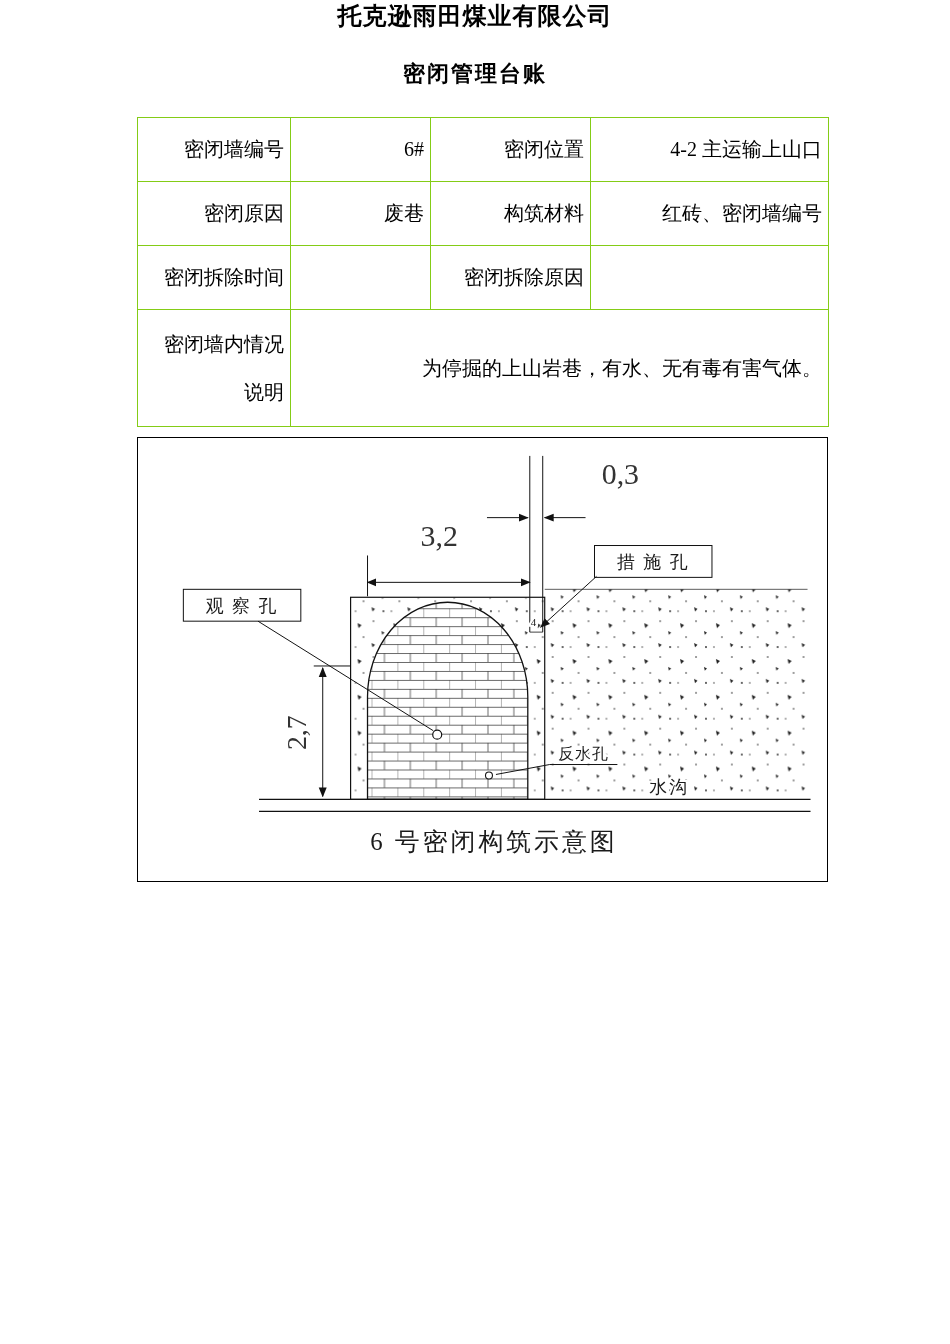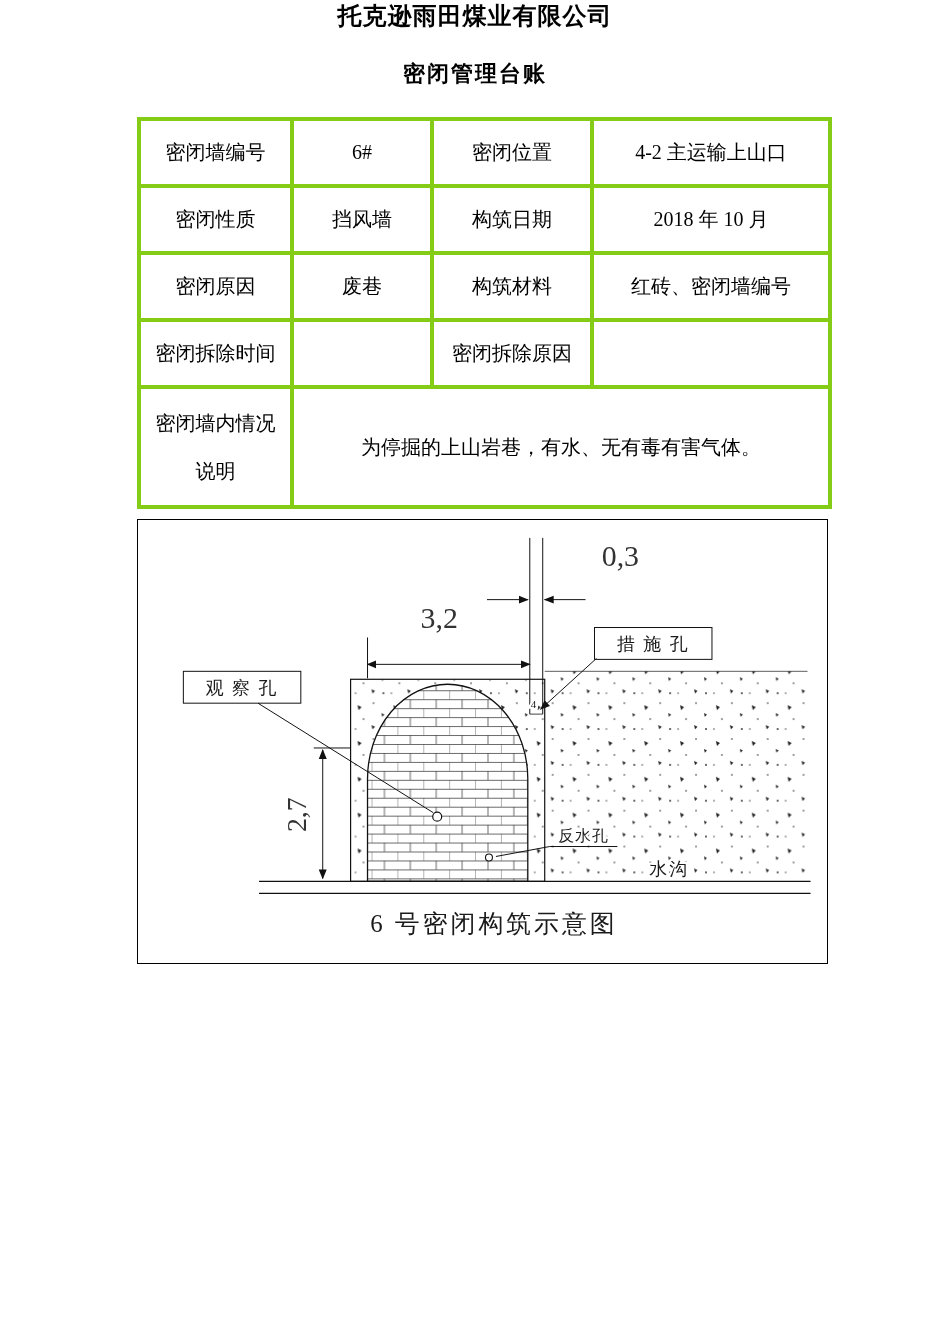--- a/index.html
+++ b/index.html
@@ -23,22 +23,22 @@
     font-size:22px;font-weight:bold;letter-spacing:2px;font-family:Liberation Serif, serif;
   }
   table.ledger{
     margin:28px 0 0 137px;
     width:691px;
     border-collapse:collapse;
     table-layout:fixed;
     font-size:20px;
   }
   table.ledger td{
-    border:4px solid #84cc16;
-    text-align:center;
+    border:1px solid #84cc16;
+    text-align:right;
     vertical-align:middle;
     height:63px;
     padding:0 6px;
     overflow:hidden;
   }
   table.ledger tr.note-row td{height:116px;}
   .note-label div{line-height:48px;}
   .diagram{
     margin:10px 0 0 137px;
     width:691px;height:445px;
@@ -70,26 +70,20 @@
         <col style="width:140px">
         <col style="width:160px">
         <col style="width:238px">
     </colgroup>
     <tbody>
       <tr>
         <td>密闭墙编号</td>
         <td>6#</td>
         <td>密闭位置</td>
         <td>4-2 主运输上山口</td>
-      </tr>
-      <tr>
-        <td>密闭性质</td>
-        <td>挡风墙</td>
-        <td>构筑日期</td>
-        <td>2018 年 10 月</td>
       </tr>
       <tr>
         <td>密闭原因</td>
         <td>废巷</td>
         <td>构筑材料</td>
         <td>红砖、密闭墙编号</td>
       </tr>
       <tr>
         <td>密闭拆除时间</td>
         <td></td>

